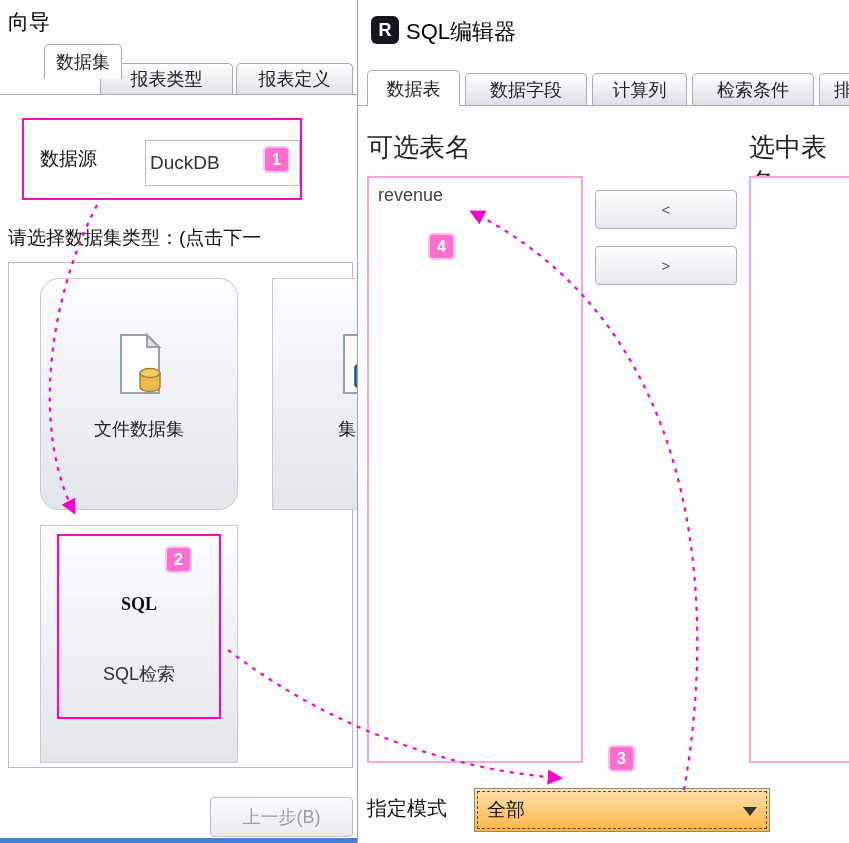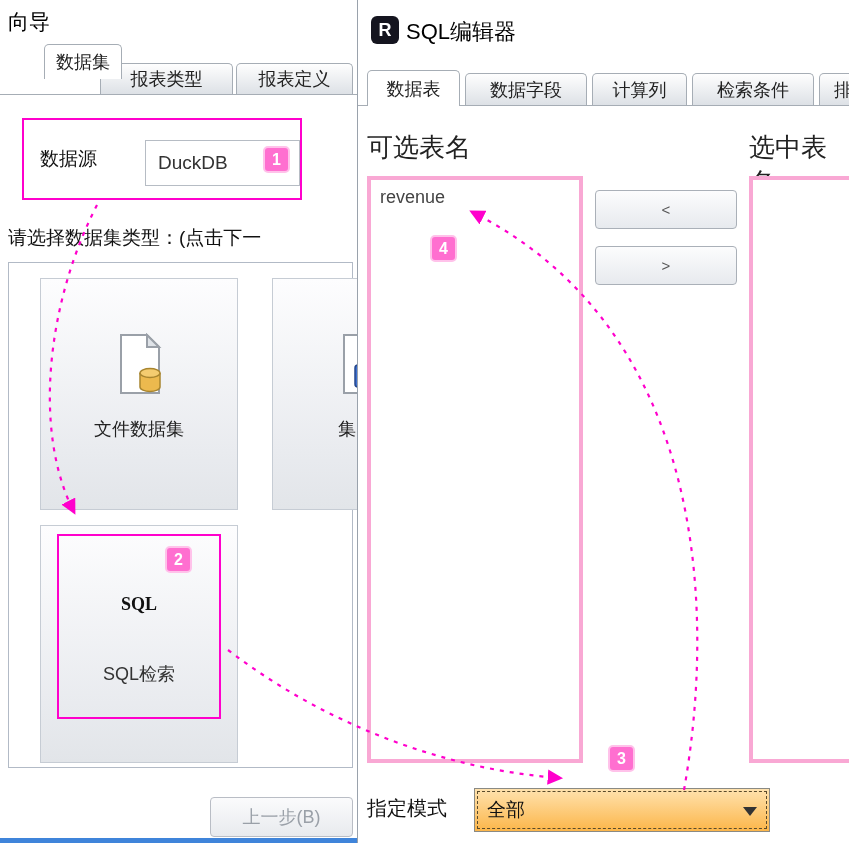--- a/index.html
+++ b/index.html
@@ -31,21 +31,21 @@
   .hl{ border:2px solid #ff00cc; }
   .arrows{ position:absolute; left:0; top:0; z-index:25; pointer-events:none; }
 
   
   .wiz-title{ position:absolute; left:8px; top:8px; font-size:21px; color:#000; }
   .ds-box{ position:absolute; left:22px; top:118px; width:280px; height:82px; }
   .ds-label{ position:absolute; left:16px; top:26px; font-size:19px; }
   .ds-field{
     position:absolute; left:121px; top:20px; width:155px; height:46px;
     border:1px solid #b6bcc4; background:#fff; display:flex; align-items:center;
-    padding-left:12px; font-size:19px; color:#333;
+    padding-left:4px; font-size:19px; color:#333;
   }
   .hint{ position:absolute; left:8px; top:225px; font-size:19px; white-space:nowrap; }
   .cards-wrap{
     position:absolute; left:8px; top:262px; width:345px; height:506px;
     border:1px solid #b2bac6; background:#fff;
   }
   .card{
     position:absolute; border:1px solid #c6ccd4;
     background:linear-gradient(180deg,#fdfdfe,#e9ebef 75%,#e2e5e9);
   }
@@ -69,21 +69,21 @@
     position:absolute; left:357px; top:0; width:492px; height:843px;
     background:#fff; border-left:1px solid #9aa2ac; z-index:5;
   }
   .logo{
     position:absolute; left:13px; top:16px; width:28px; height:28px;
     background:#15151f; border-radius:6px; color:#fff; font-weight:bold; font-size:18px;
     display:flex; align-items:center; justify-content:center;
   }
   .rtitle{ position:absolute; left:48px; top:17px; font-size:22px; color:#000; }
   .sec-label{ position:absolute; font-size:26px; color:#222; }
-  .listbox{ position:absolute; border:4px solid #f9a8d4; background:#fff; }
+  .listbox{ position:absolute; border:2px solid #f9a8d4; background:#fff; }
   .list-item{ padding:7px 9px; font-size:18px; color:#444; }
   .mvbtn{
     position:absolute; width:142px; height:39px;
     border:1px solid #aab0b8; border-radius:4px;
     background:linear-gradient(#fcfcfd,#e7eaee); color:#555; font-size:15px;
     display:flex; align-items:center; justify-content:center; font-family:inherit;
   }
   .mode-label{ position:absolute; left:9px; top:795px; font-size:20px; color:#111; }
   .mode-select{
     position:absolute; left:116px; top:788px; width:296px; height:44px;
@@ -115,21 +115,21 @@
     <div class="ds-field">
       <span>DuckDB</span>
       <span class="badge" style="left:117px; top:5px;">1</span>
     </div>
   </div>
 
   <div class="hint">请选择数据集类型：(点击下一</div>
 
   <div class="cards-wrap">
 
-    <div class="card" style="left:31px; top:15px; width:198px; height:232px;">
+    <div class="card" style="left:31px; top:15px; width:198px; height:232px;border-radius:19px;">
       <svg class="abs" style="left:73px; top:54px;" width="52" height="64" viewBox="0 0 52 64">
         <path d="M7 2 H33 L45 14 V60 H7 Z" fill="#ffffff" stroke="#9aa0a8" stroke-width="2"></path>
         <path d="M33 2 L33 14 L45 14 Z" fill="#dfe3e8" stroke="#9aa0a8" stroke-width="2"></path>
         <path d="M26 40 V54 a10 4.5 0 0 0 20 0 V40" fill="#ecb94e" stroke="#a8852f" stroke-width="1.5"></path>
         <ellipse cx="36" cy="40" rx="10" ry="4.5" fill="#f4cc70" stroke="#a8852f" stroke-width="1.5"></ellipse>
       </svg>
       <div class="card-label">文件数据集</div>
     </div>
 
     <div class="card" style="left:263px; top:15px; width:150px; height:232px;">

